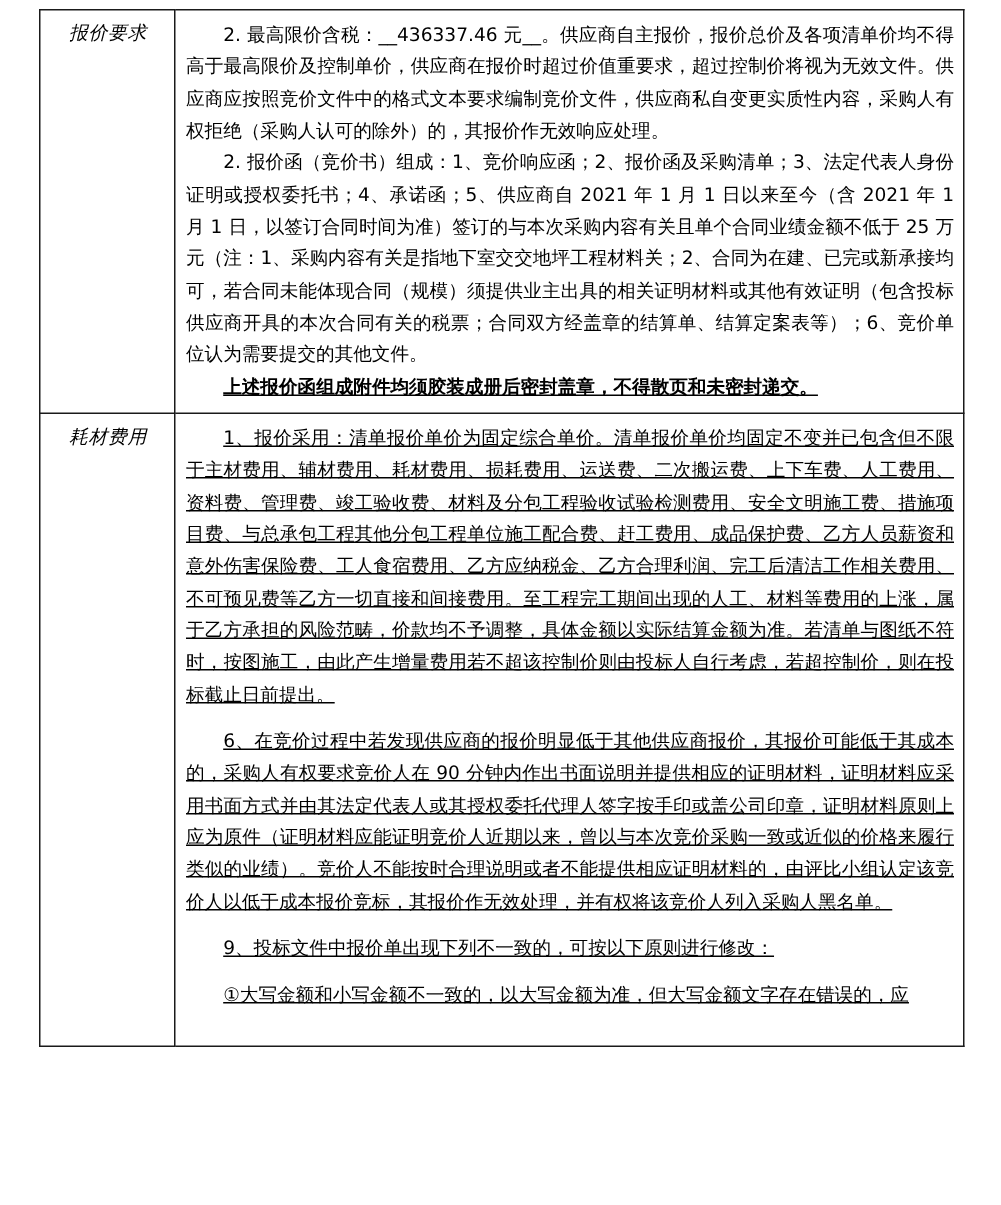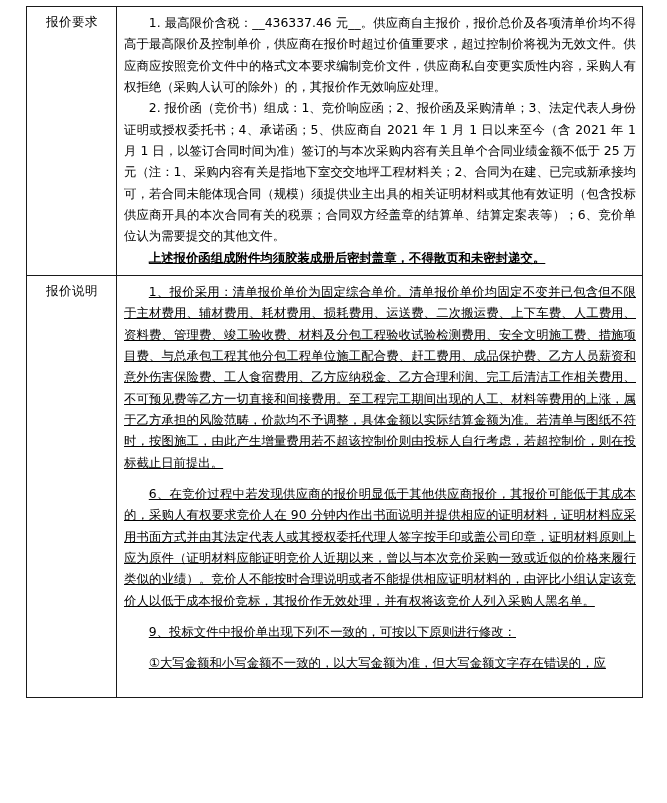--- a/index.html
+++ b/index.html
@@ -59,41 +59,42 @@
   }
   td.body.reason .p {
     margin-bottom: 10px;
     text-decoration: underline;
   }
   td.body.reason .p:last-child {
     margin-bottom: 16px;
   }
   .label-cell-inner {
     display: block;
+    font-style: italic;
   }
 </style>
 </head>
 <body>
 
 <div class="page">
   <table class="doc">
     <tbody>
       <tr>
         <td class="label">
           <span class="label-cell-inner">报价要求</span>
         </td>
         <td class="body">
-          <p class="p indent2">1. 最高限价含税：__436337.46 元__。供应商自主报价，报价总价及各项清单价均不得高于最高限价及控制单价，供应商在报价时超过价值重要求，超过控制价将视为无效文件。供应商应按照竞价文件中的格式文本要求编制竞价文件，供应商私自变更实质性内容，采购人有权拒绝（采购人认可的除外）的，其报价作无效响应处理。</p>
+          <p class="p indent2">2. 最高限价含税：__436337.46 元__。供应商自主报价，报价总价及各项清单价均不得高于最高限价及控制单价，供应商在报价时超过价值重要求，超过控制价将视为无效文件。供应商应按照竞价文件中的格式文本要求编制竞价文件，供应商私自变更实质性内容，采购人有权拒绝（采购人认可的除外）的，其报价作无效响应处理。</p>
           <p class="p indent2">2. 报价函（竞价书）组成：1、竞价响应函；2、报价函及采购清单；3、法定代表人身份证明或授权委托书；4、承诺函；5、供应商自 2021 年 1 月 1 日以来至今（含 2021 年 1 月 1 日，以签订合同时间为准）签订的与本次采购内容有关且单个合同业绩金额不低于 25 万元（注：1、采购内容有关是指地下室交交地坪工程材料关；2、合同为在建、已完或新承接均可，若合同未能体现合同（规模）须提供业主出具的相关证明材料或其他有效证明（包含投标供应商开具的本次合同有关的税票；合同双方经盖章的结算单、结算定案表等）；6、竞价单位认为需要提交的其他文件。</p>
           <p class="p indent2 b">上述报价函组成附件均须胶装成册后密封盖章，不得散页和未密封递交。</p>
         </td>
       </tr>
       <tr>
         <td class="label">
-          <span class="label-cell-inner">报价说明</span>
+          <span class="label-cell-inner">耗材费用</span>
         </td>
         <td class="body reason">
           <p class="p indent2">1、报价采用：清单报价单价为固定综合单价。清单报价单价均固定不变并已包含但不限于主材费用、辅材费用、耗材费用、损耗费用、运送费、二次搬运费、上下车费、人工费用、资料费、管理费、竣工验收费、材料及分包工程验收试验检测费用、安全文明施工费、措施项目费、与总承包工程其他分包工程单位施工配合费、赶工费用、成品保护费、乙方人员薪资和意外伤害保险费、工人食宿费用、乙方应纳税金、乙方合理利润、完工后清洁工作相关费用、不可预见费等乙方一切直接和间接费用。至工程完工期间出现的人工、材料等费用的上涨，属于乙方承担的风险范畴，价款均不予调整，具体金额以实际结算金额为准。若清单与图纸不符时，按图施工，由此产生增量费用若不超该控制价则由投标人自行考虑，若超控制价，则在投标截止日前提出。</p>
           <p class="p indent2">6、在竞价过程中若发现供应商的报价明显低于其他供应商报价，其报价可能低于其成本的，采购人有权要求竞价人在 90 分钟内作出书面说明并提供相应的证明材料，证明材料应采用书面方式并由其法定代表人或其授权委托代理人签字按手印或盖公司印章，证明材料原则上应为原件（证明材料应能证明竞价人近期以来，曾以与本次竞价采购一致或近似的价格来履行类似的业绩）。竞价人不能按时合理说明或者不能提供相应证明材料的，由评比小组认定该竞价人以低于成本报价竞标，其报价作无效处理，并有权将该竞价人列入采购人黑名单。</p>
           <p class="p indent2">9、投标文件中报价单出现下列不一致的，可按以下原则进行修改：</p>
           <p class="p indent2">①大写金额和小写金额不一致的，以大写金额为准，但大写金额文字存在错误的，应</p>
         </td>
       </tr>
     </tbody>
   </table>

